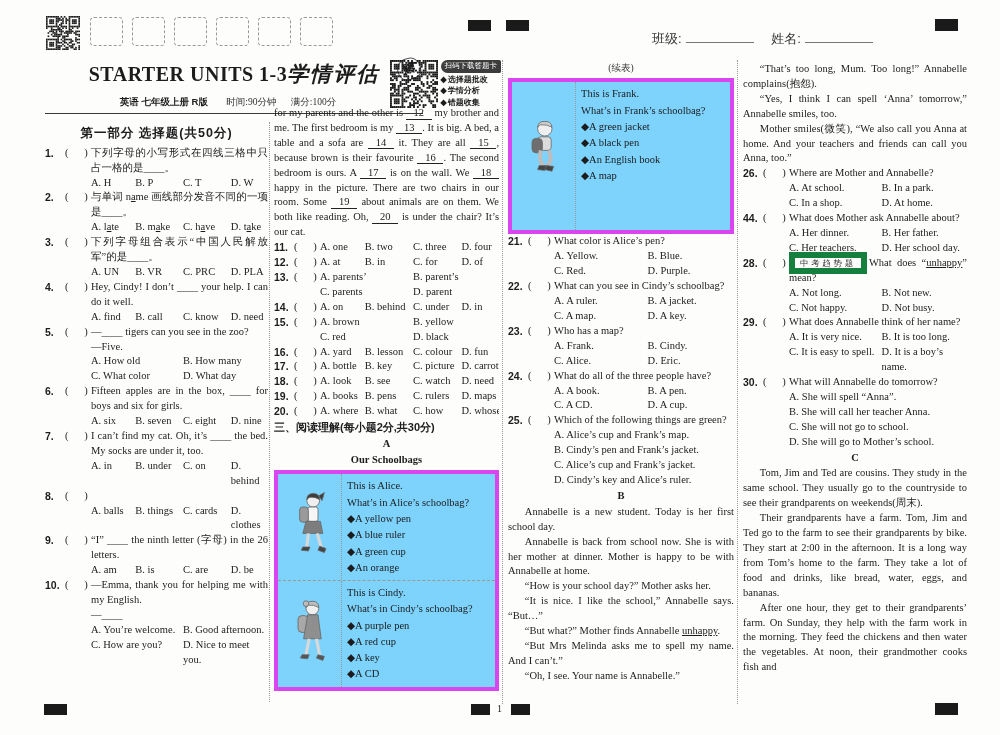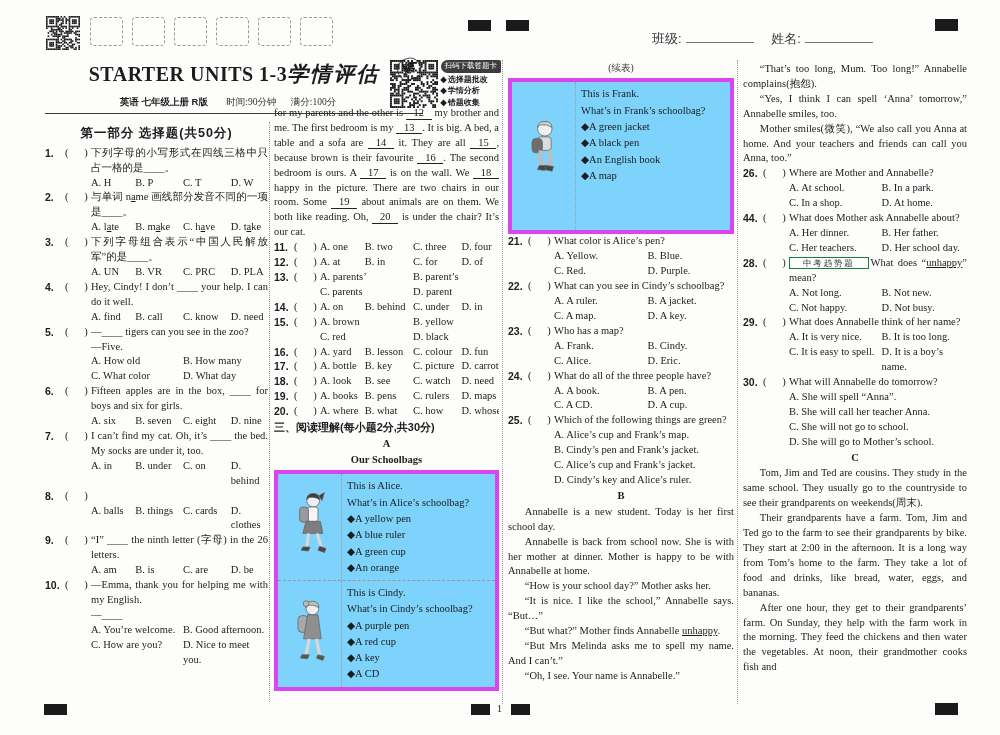--- a/index.html
+++ b/index.html
@@ -52,21 +52,21 @@
   .qparen{flex:0 0 26px}
   .stem{flex:1}
   .stem-line{text-align:justify}
   .opts{display:grid;margin-left:46px}
   .opts.cols4{grid-template-columns:25% 27% 27% 21%}
   .opts.cols2{grid-template-columns:52% 48%}
   .opts.cols1{grid-template-columns:100%}
   .opts.inline{flex:1;margin-left:0}
   .opts.inline .opt{white-space:nowrap}
   .blank{display:inline-block;min-width:26px;border-bottom:1px solid #222;text-align:center;line-height:1.1}
-  .kaotag{font-family:"Liberation Sans",sans-serif;font-size:8.5px;border:1px solid #15803d;padding:0 13px;margin-right:2px;color:#333}
+  .kaotag{font-family:"Liberation Sans",sans-serif;font-size:8.5px;border:6px solid #15803d;padding:0 5px;margin-right:2px;color:#333}
   .rtable{border:4px solid #d946ef;margin-top:3px;background:#7dd3fc}
   .trow{display:flex}
   #col2 .trow{min-height:104px}
   #col3 .trow{min-height:148px}
   .trow + .trow{border-top:1px dashed #999}
   .timg{flex:0 0 64px;border-right:1px dotted #999;display:flex;align-items:center;justify-content:center}
   .ttext{flex:1;padding:4px 5px;line-height:1.55}
   .pageno{position:absolute;left:497px;top:702px;font-size:10px}
 </style>
 </head>

